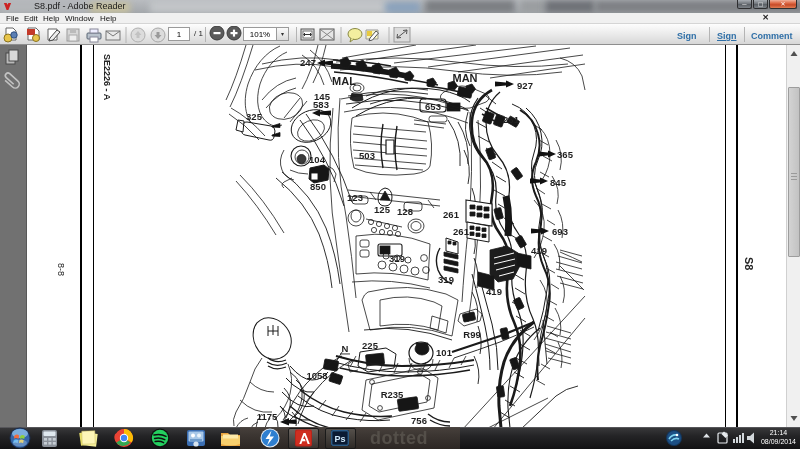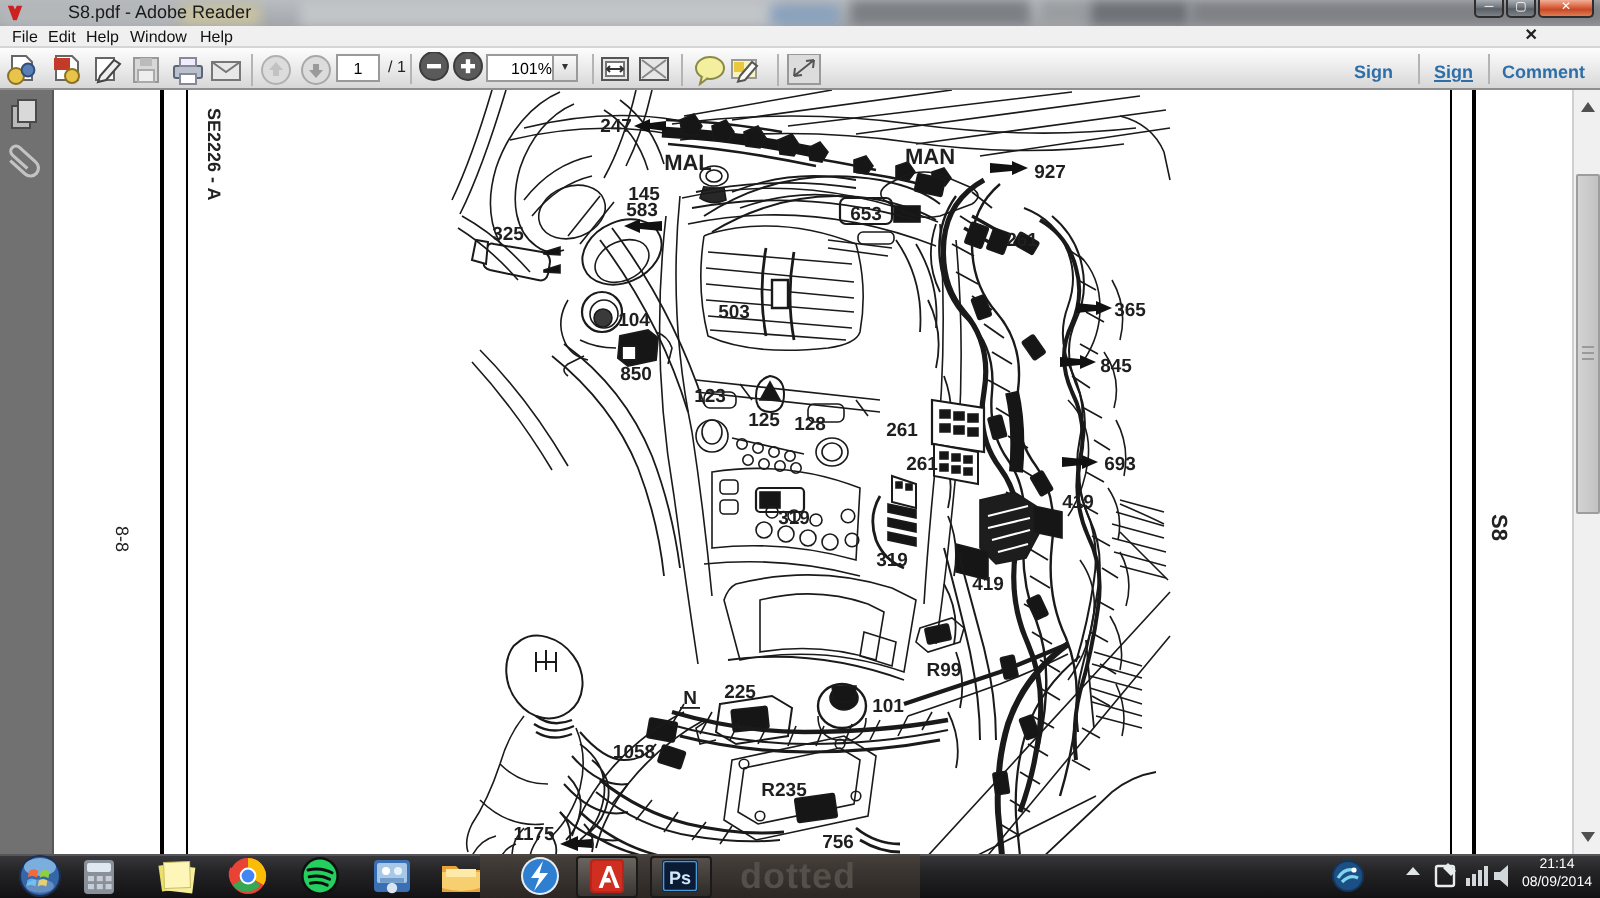--- a/index.html
+++ b/index.html
@@ -17,21 +17,21 @@
 
 #menu{position:absolute;left:0;top:13px;width:800px;height:11px;background:#f0f0f0;border-bottom:1px solid #d5d5d5;}
 #menu .mi{position:absolute;top:1px;font-size:8px;color:#111;}
 #menu .mx{position:absolute;right:31px;top:0px;font-size:8px;color:#222;font-weight:bold;}
 
 #tools{position:absolute;left:0;top:24px;width:800px;height:21px;
 background:linear-gradient(#fdfdfd,#e9e9e9 55%,#d7d7d7);border-bottom:1px solid #8e8e8e;}
 .sep{position:absolute;top:3px;width:1px;height:15px;background:#b4b4b4;}
 .tbtxt{position:absolute;top:7px;font-size:9px;font-weight:bold;color:#2f6fa7;}
 #pagebox{position:absolute;left:168px;top:3px;width:22px;height:14px;background:#fff;border:1px solid #9a9a9a;font-size:8px;text-align:center;line-height:14px;}
-#zoombox{position:absolute;left:243px;top:3px;width:34px;height:14px;background:#fff;border:1px solid #9a9a9a;font-size:8px;text-align:right;line-height:14px;}
+#zoombox{position:absolute;left:243px;top:3px;width:34px;height:14px;background:#fff;border:1px solid #9a9a9a;font-size:8px;text-align:center;line-height:14px;}
 #zoomdrop{position:absolute;left:277px;top:3px;width:12px;height:14px;border:1px solid #9a9a9a;border-left:none;background:linear-gradient(#fafafa,#dcdcdc);font-size:6px;text-align:center;line-height:13px;color:#333;}
 
 #content{position:absolute;left:0;top:45px;width:800px;height:382px;background:#fff;filter:grayscale(1);}
 #lpanel{position:absolute;left:0;top:0;width:27px;height:382px;background:#717174;border-right:1px solid #58585a;}
 .vline{position:absolute;top:0;height:382px;background:#000;}
 #scroll{position:absolute;left:786px;top:0;width:14px;height:382px;background:#f0f0f0;border-left:1px solid #d0d0d0;}
 #sthumb{position:absolute;left:1px;top:42px;width:12px;height:170px;background:linear-gradient(90deg,#d3d3d6,#c2c2c6);border:1px solid #9d9da2;border-radius:1px;}
 .rot{position:absolute;transform-origin:0 0;transform:rotate(90deg);white-space:nowrap;color:#222;}
 
 #task{position:absolute;left:0;top:427px;width:800px;height:22px;

